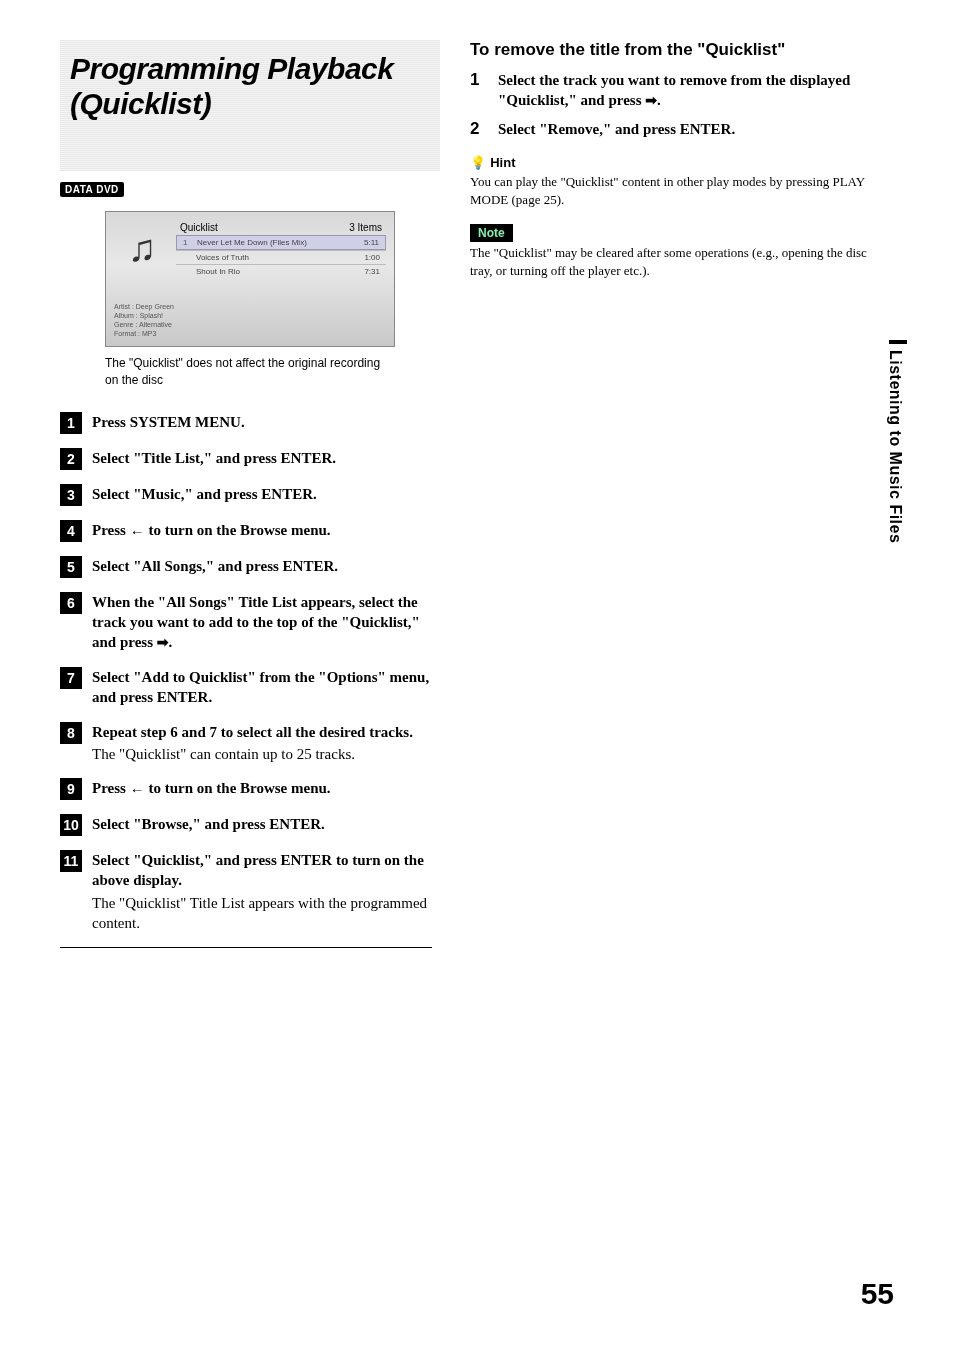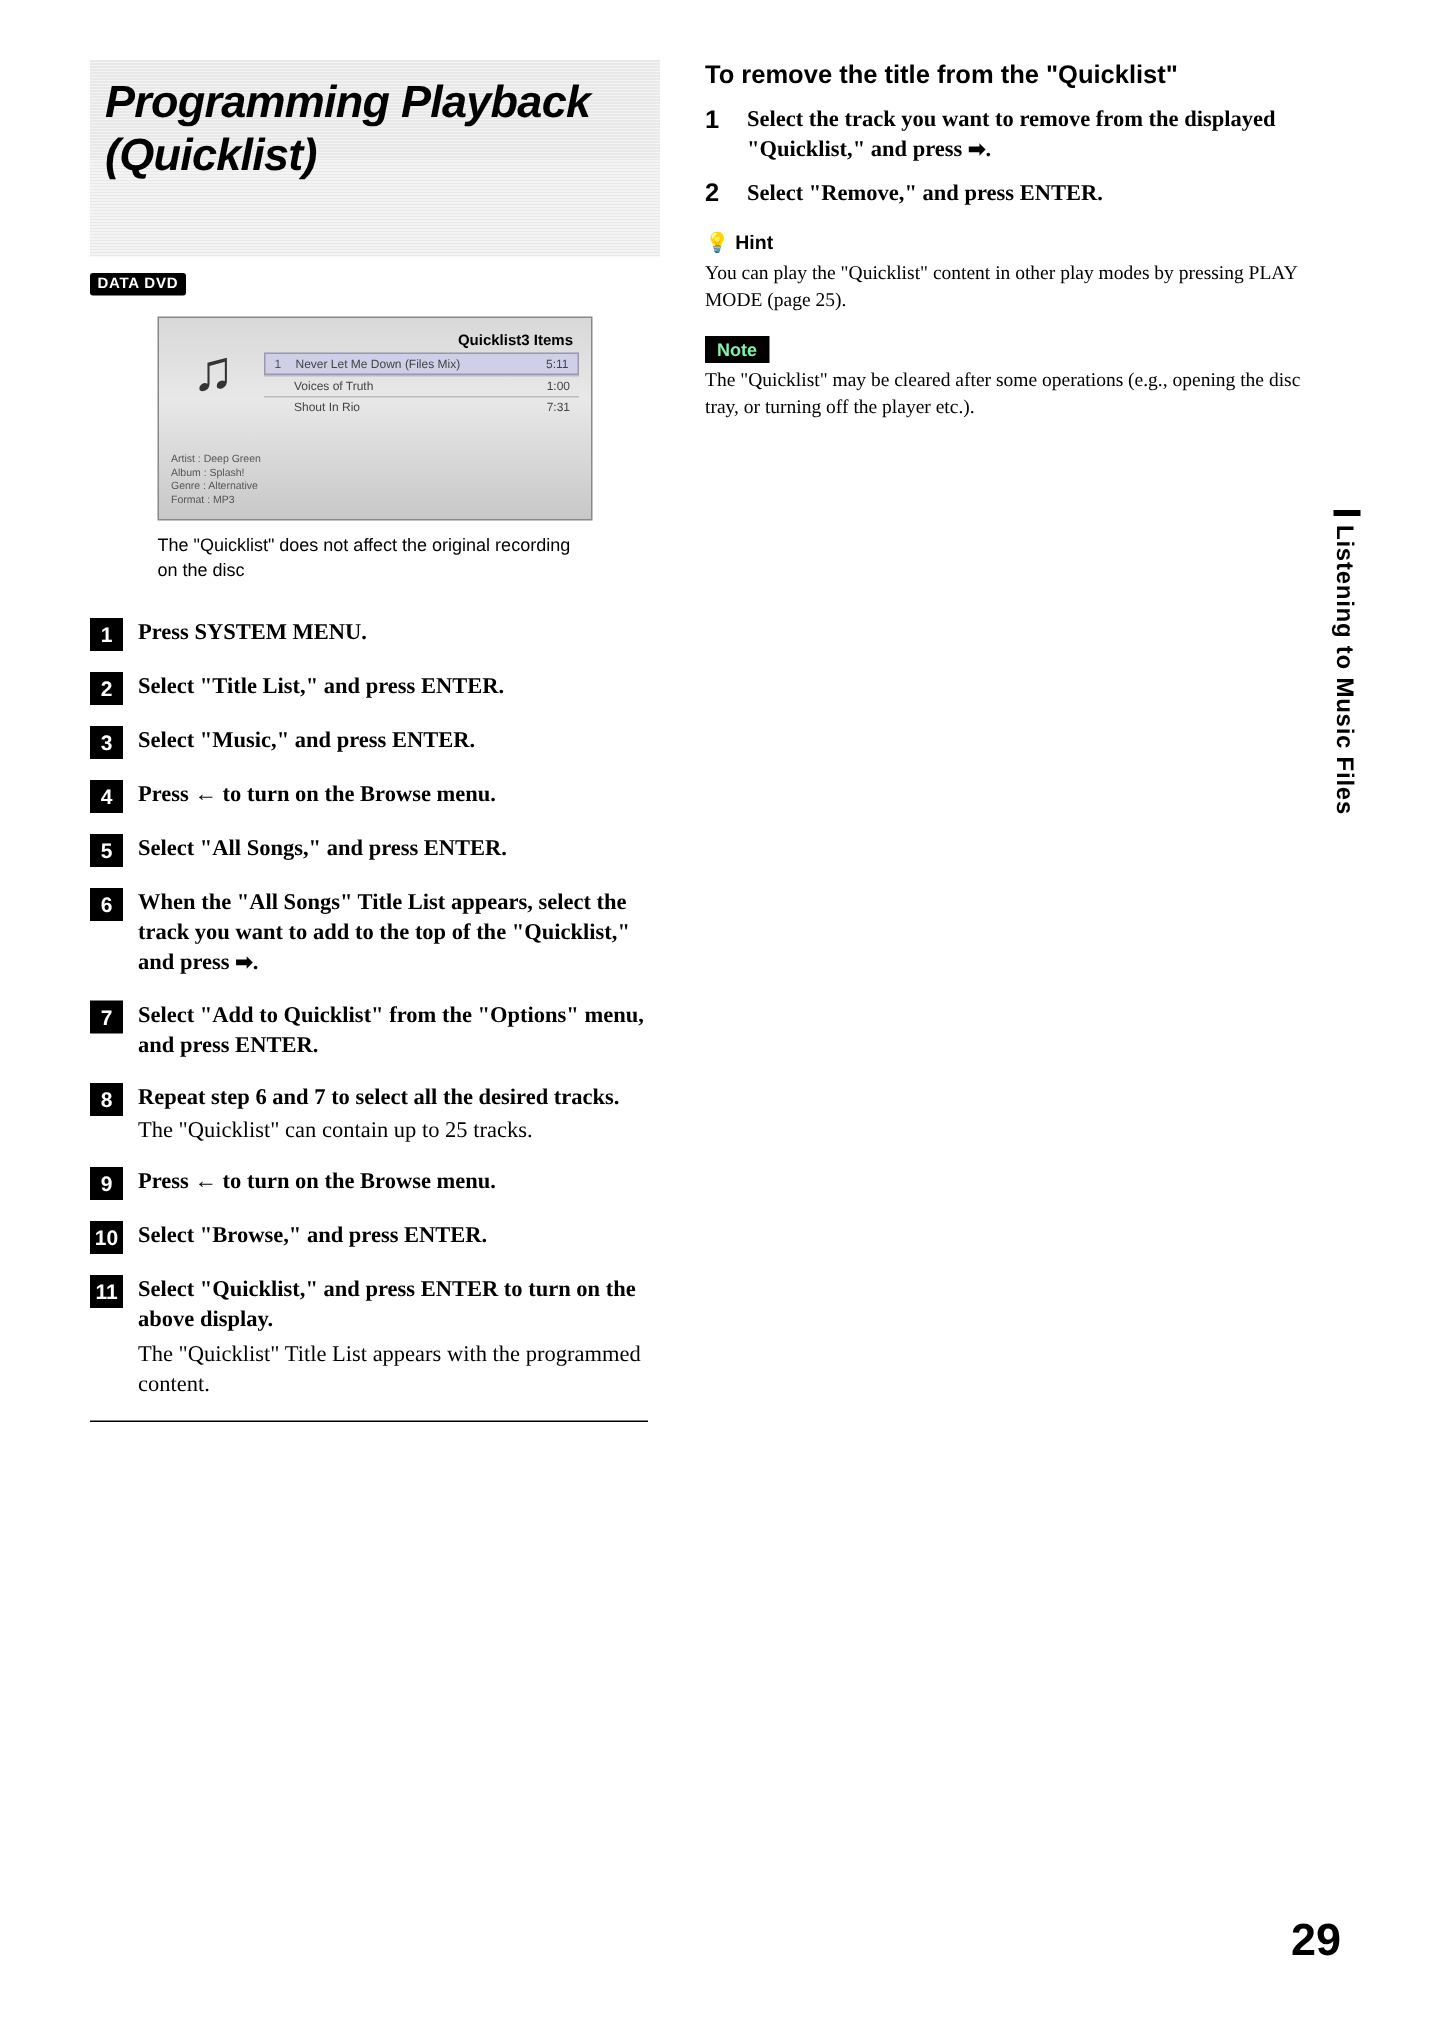--- a/index.html
+++ b/index.html
@@ -66,22 +66,22 @@
     font-family: Arial, Helvetica, sans-serif;
   }
   .ss-top { display:flex; gap:6px; }
   .ss-icon {
     width: 56px; height: 56px;
     display:flex; align-items:center; justify-content:center;
     font-size: 38px; color:#333;
   }
   .ss-panel { flex:1; }
   .ss-header {
-    display:flex; justify-content:flex-end;
-    font-size:10px; font-weight:bold; padding:2px 4px;
+    display:flex; justify-content:space-between;
+    font-size:10px; font-weight:normal; padding:2px 4px;
   }
   .ss-rows { font-size:8px; }
   .ss-row {
     display:flex; justify-content:space-between;
     padding:2px 6px;
     border-top:1px solid #bcbcbc;
   }
   .ss-row.sel { background:#cfcfe8; border:1px solid #99a; }
   .ss-row .n { width:14px; color:#555; }
   .ss-row .t { flex:1; color:#444; }
@@ -301,13 +301,13 @@
     <div class="note-text">The "Quicklist" may be cleared after some operations (e.g., opening the disc tray, or turning off the player etc.).</div>
 
   </div>
 </div>
 
 <div class="sidetab">
   <div class="bar"></div>
   <div class="vt">Listening to Music Files</div>
 </div>
 
-<div class="pagenum">29</div>
+<div class="pagenum">55</div>
 
 </body></html>

